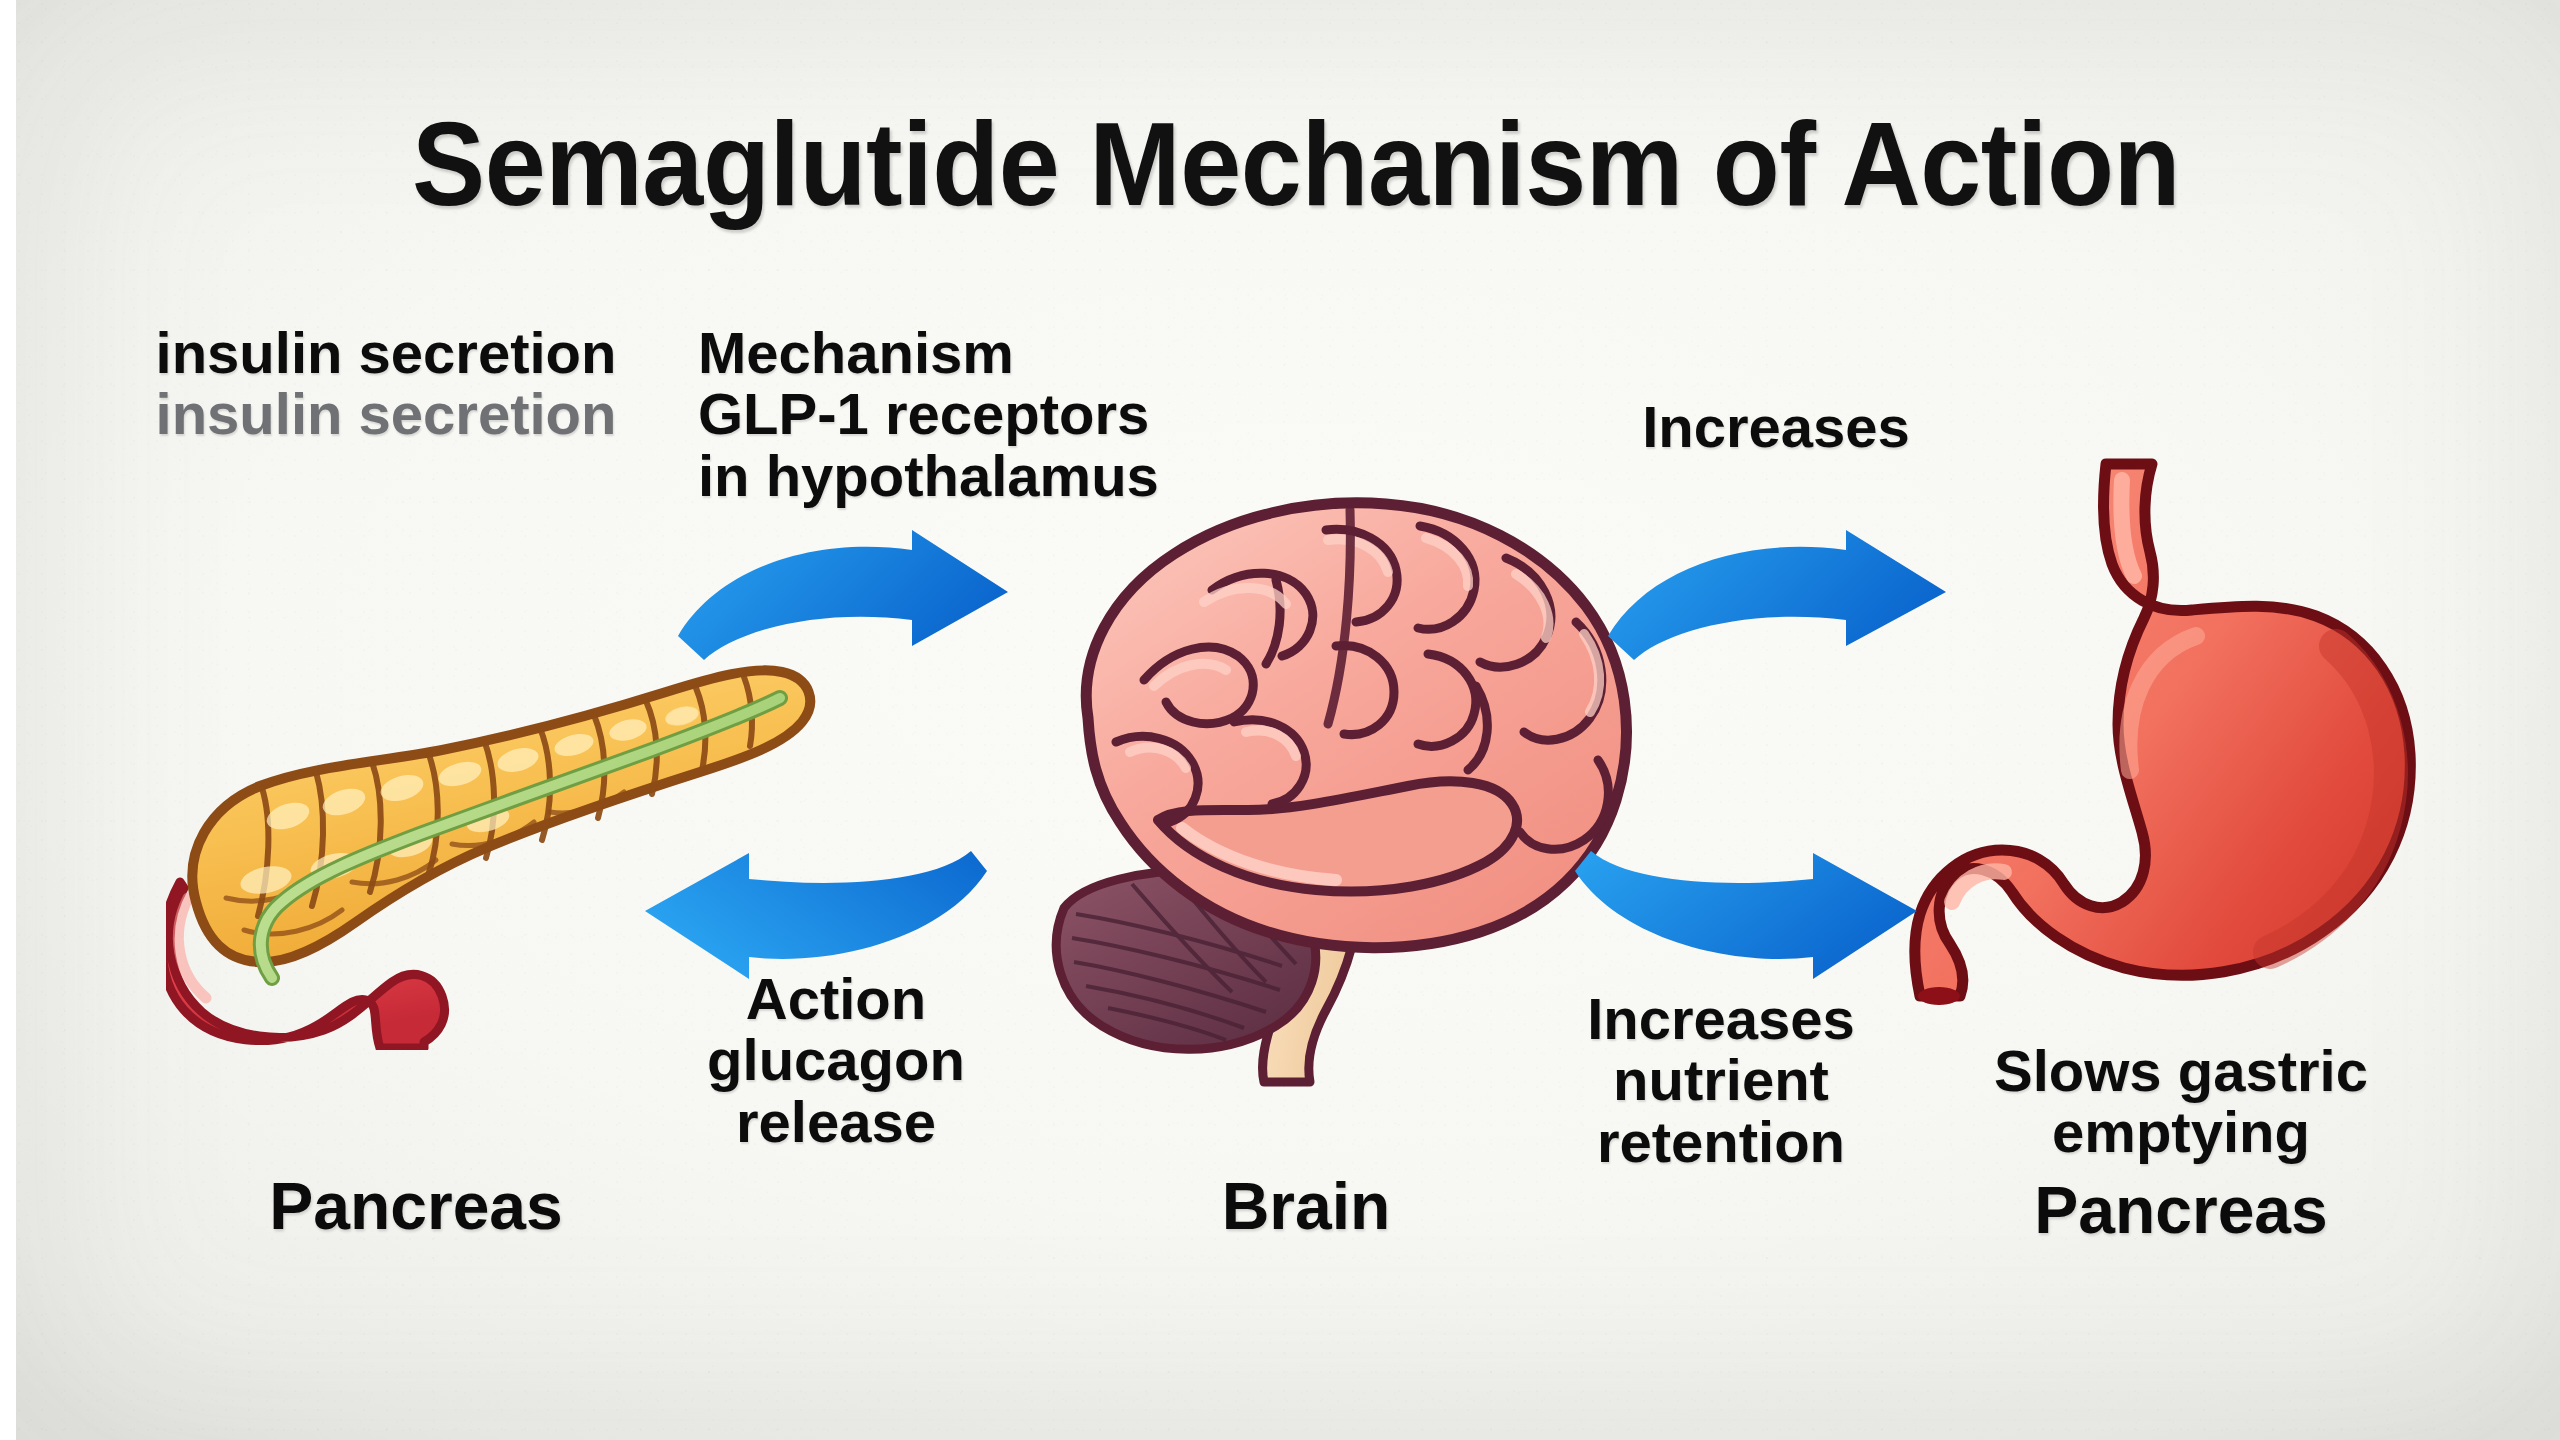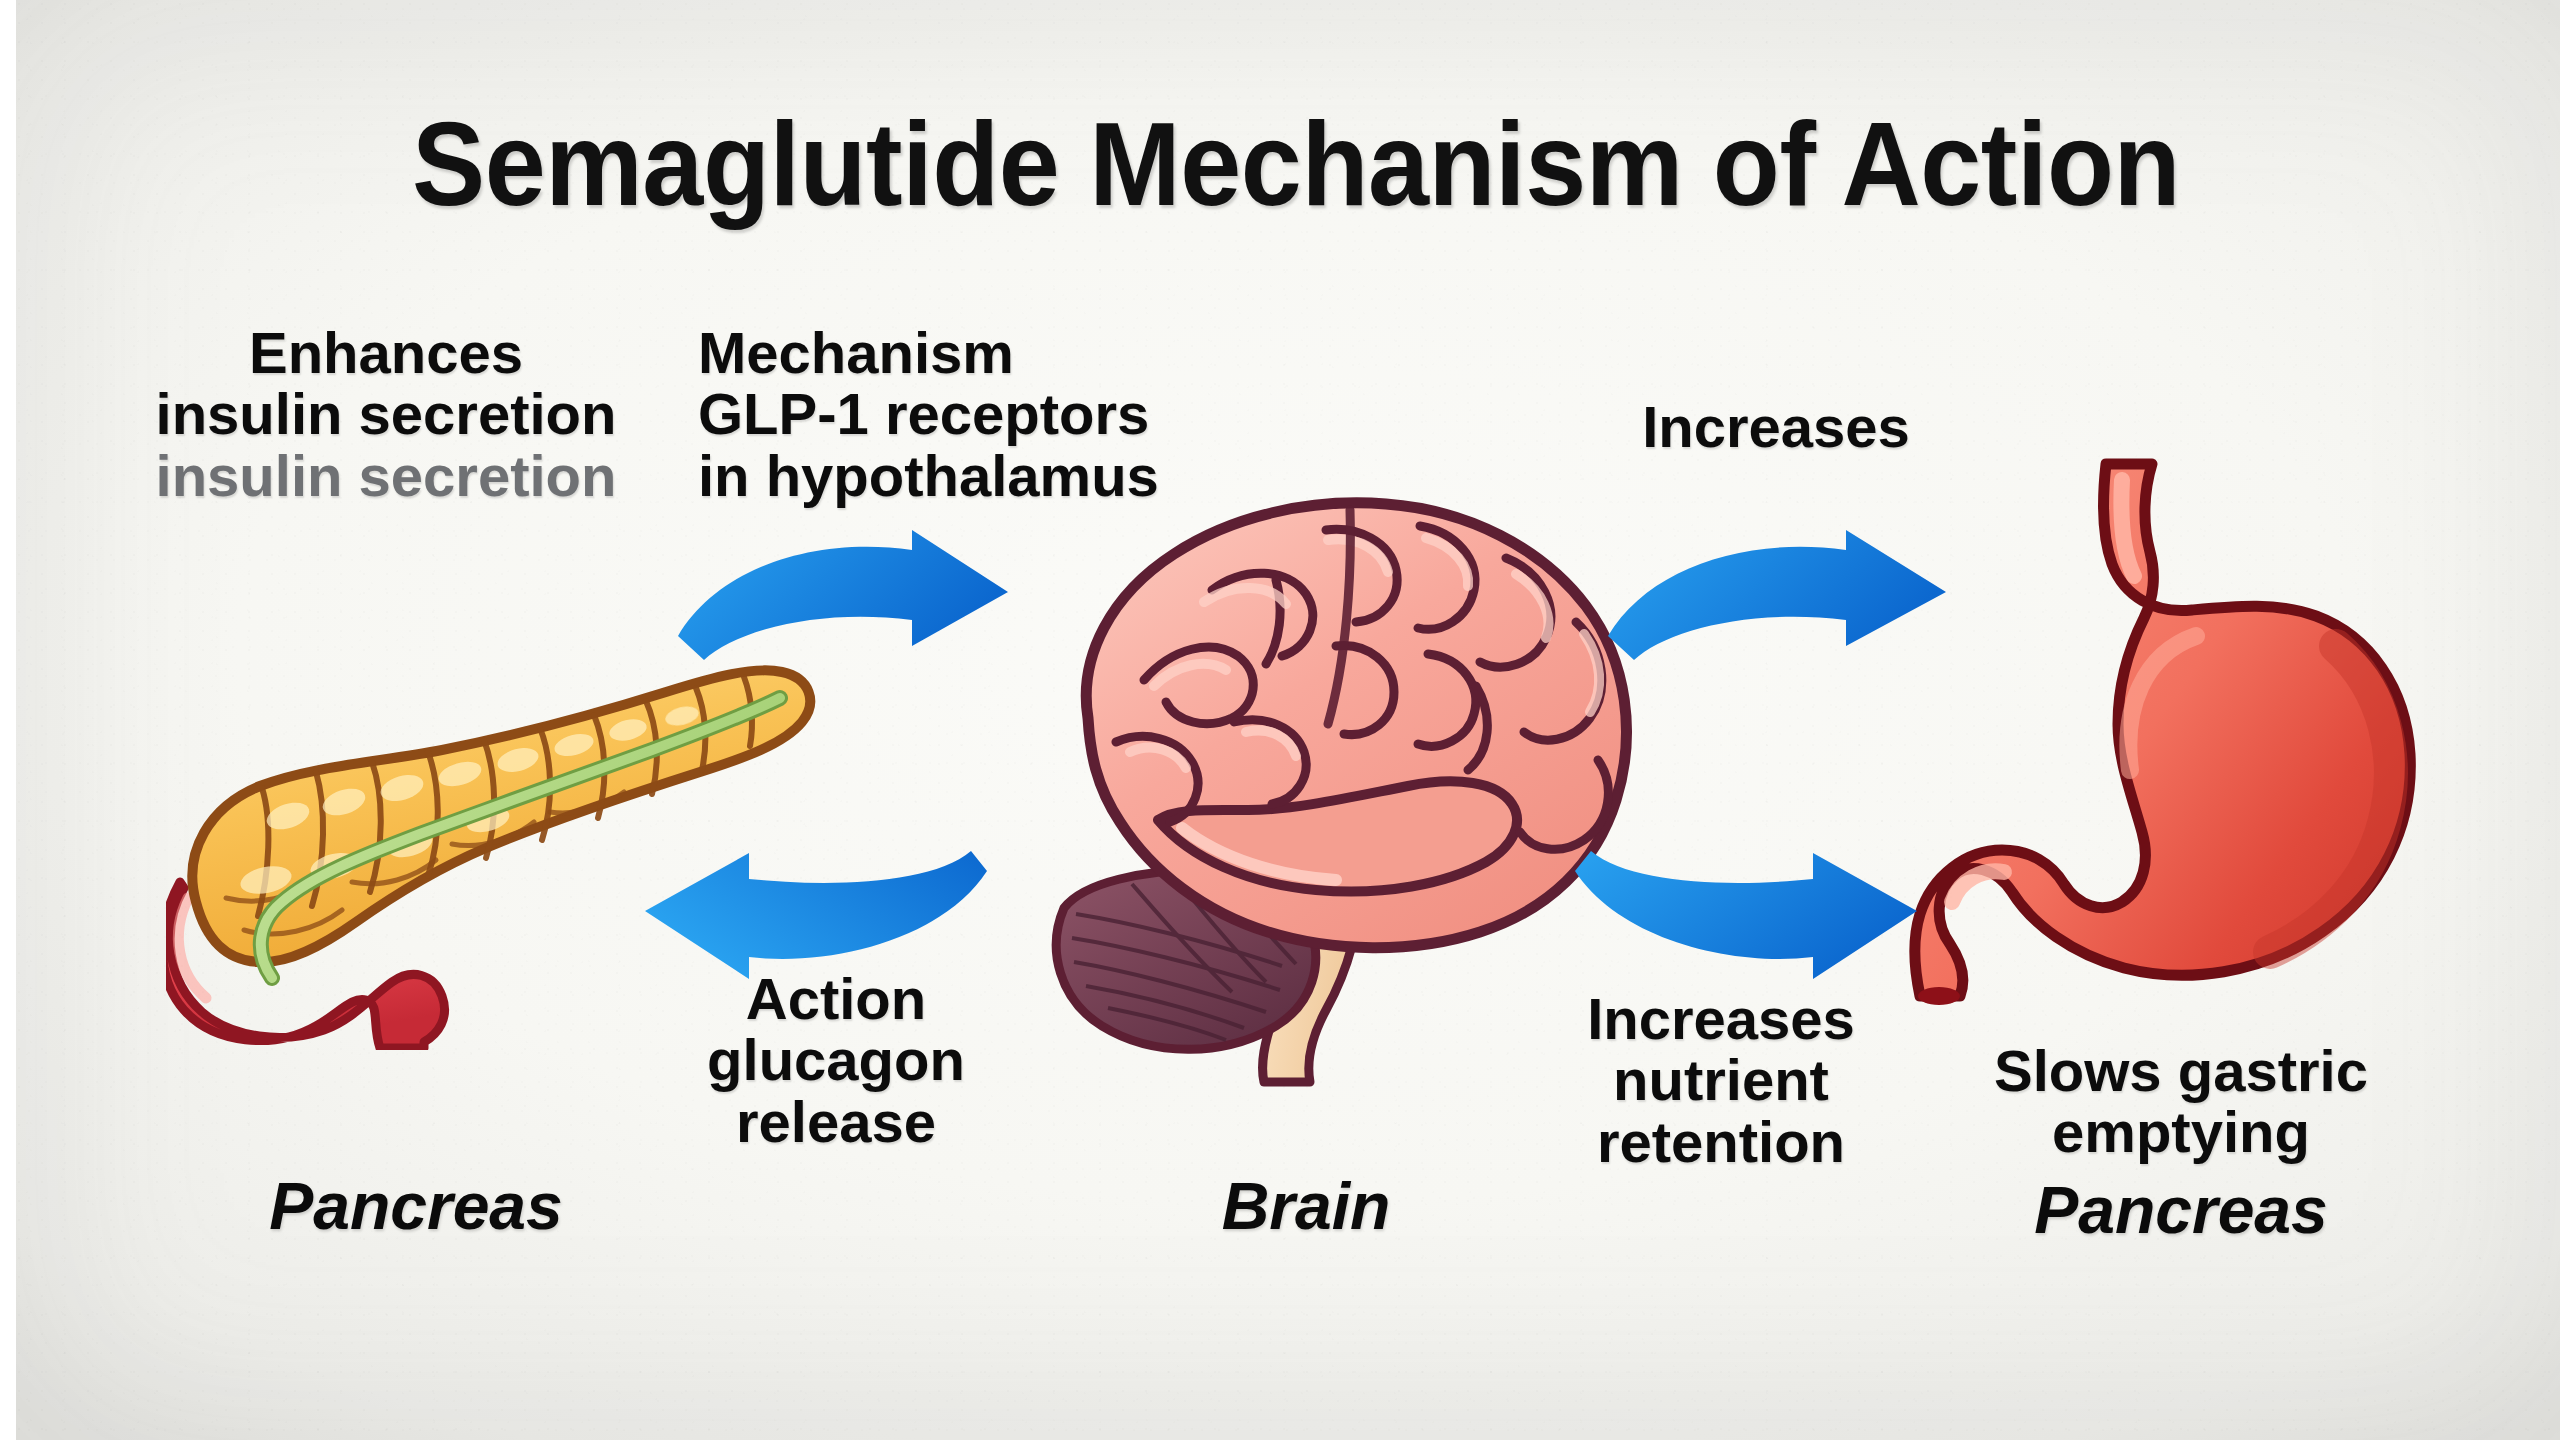--- a/index.html
+++ b/index.html
@@ -76,21 +76,20 @@
   #cal-gastric  { left: 1930px; top: 1040px; width: 470px; text-align: center; font-size: 58px; }
 
   
   .organ-label {
     font-weight: 700;
     color: #0b0b0b;
     font-size: 66px;
     text-align: center;
     text-shadow: 1px 2px 3px rgba(0,0,0,0.16);
     z-index: 7;
-    font-style: italic;
   }
   #lbl-pancreas { left: 150px;  top: 1168px; width: 500px; }
   #lbl-brain    { left: 1080px; top: 1168px; width: 420px; }
   #lbl-stomach  { left: 1930px; top: 1172px; width: 470px; }
 
   
   .art { z-index: 3; }
   #art-pancreas { left: 150px;  top: 630px; width: 660px; height: 420px; }
   #art-brain    { left: 960px;  top: 470px; width: 680px; height: 620px; }
   #art-stomach  { left: 1890px; top: 440px; width: 540px; height: 580px; }
@@ -377,21 +376,20 @@
         </linearGradient>
       </defs>
       <path d="M 14 26
                C 58 94 170 122 252 112
                L 252 134 L 356 66 L 252 8 L 252 34
                C 174 42 70 40 30 6 Z" fill="url(#aG4)"></path>
     </svg>
   </div>
 
   <div class="abs callout" id="cal-pancreas">
-    <span class="line">Enhances</span>
     <span class="line">insulin secretion</span>
     <span class="line ghost">insulin secretion</span>
   </div>
 
   <div class="abs callout" id="cal-brain-in">
     <span class="line">Mechanism</span>
     <span class="line">GLP-1 receptors</span>
     <span class="line">in hypothalamus</span>
   </div>
 

